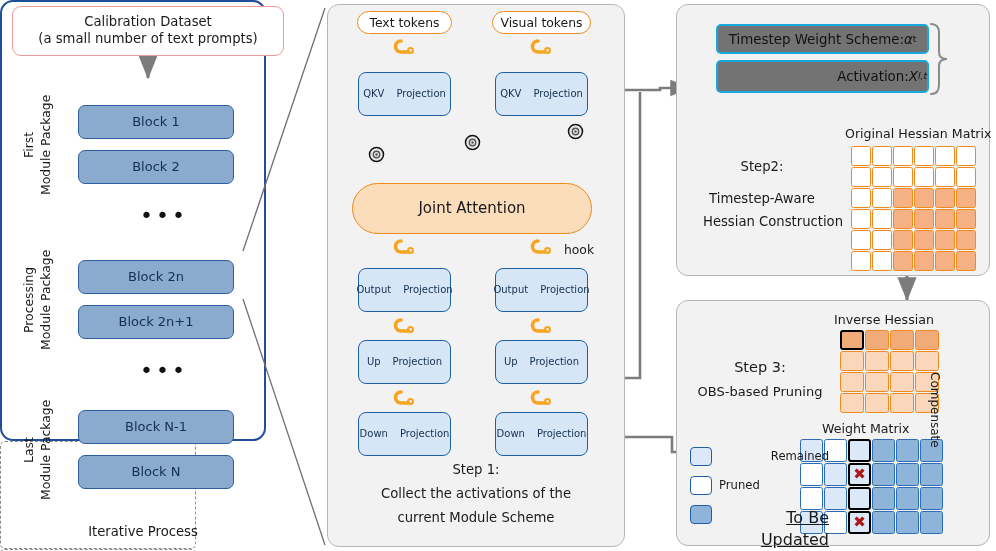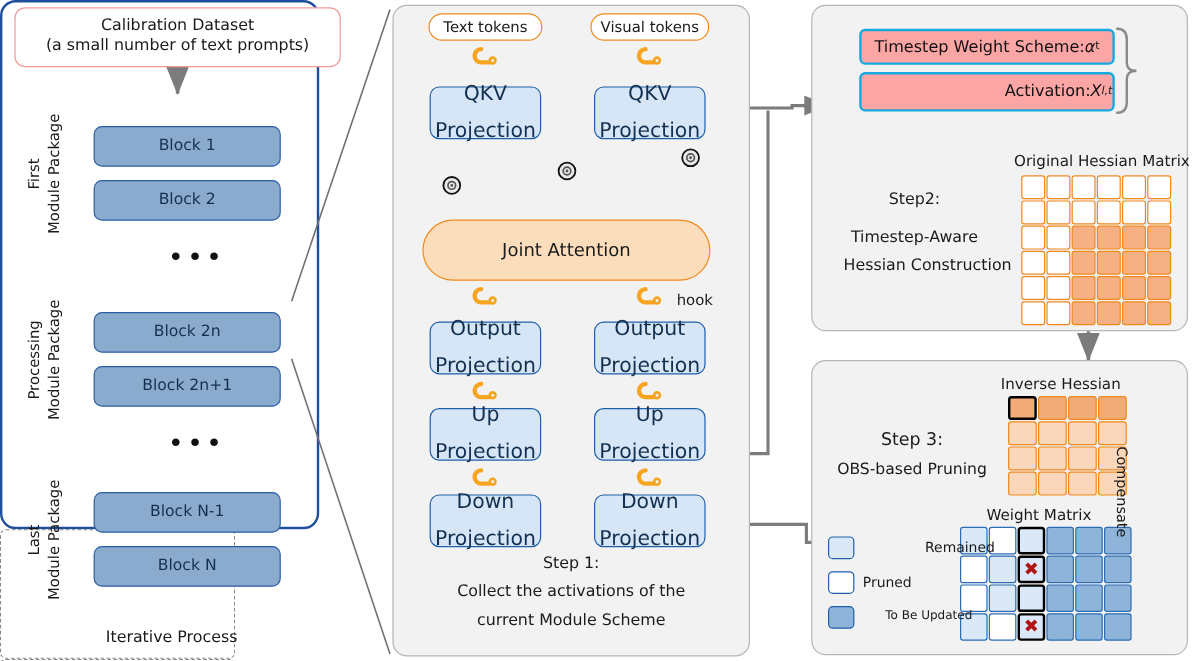--- a/index.html
+++ b/index.html
@@ -57,30 +57,30 @@
   }
 
   
   .pill {
     border:1.8px solid #f08a1e; background:#ffffff; color:#1a1a1a;
     border-radius:13px; font-size:12.4px;
   }
   
   .proj {
     border:1.8px solid #1f5fa8; background:#d6e6f7; color:#14304f;
-    border-radius:8px; font-size:17px; flex-direction:column;gap:12px;
+    border-radius:8px; font-size:10px; flex-direction:row;gap:12px;
   }
   
   .joint {
     border:1.8px solid #f08a1e; background:#fbdcbb; color:#1a1a1a;
     border-radius:30px; font-size:15px;
   }
   
   .cyan {
-    border:2px solid #17a8e0; background:#fca5a5; color:#111;
+    border:2px solid #17a8e0; background:#737373; color:#111;
     border-radius:5px; font-size:13.4px;
   }
 
   .plain { position:absolute; color:#1a1a1a; font-size:13.2px; text-align:center; line-height:1.35; }
 
   
   .sw { position:absolute; width:22px; height:19px; border:1.8px solid #1f5fa8; border-radius:4px; }
   .sw.remained { background:#dbe8f7; }
   .sw.pruned   { background:#ffffff; }
   .sw.update   { background:#8fb4da; }
@@ -457,17 +457,17 @@
       <div class="cell c-bl-d"></div>
     </div>
 
   <div class="sw remained" style="left:690px; top:447px;"></div>
   <div class="plain" style="left:719px; top:449px; width:110px; text-align:right; font-size:11.6px;">Remained</div>
 
   <div class="sw pruned" style="left:690px; top:476px;"></div>
   <div class="plain" style="left:719px; top:478px; width:110px; text-align:left; font-size:11.6px;">Pruned</div>
 
   <div class="sw update" style="left:690px; top:505px;"></div>
-  <div class="plain" style="left:719px; top:507px; width:110px; text-align:center; font-size:10px;">To Be Updated</div>
+  <div class="plain" style="left:719px; top:507px; width:110px; text-align:right; font-size:16px;text-decoration:underline;">To Be Updated</div>
 
   <div class="compensate-label" style="left:928px; top:372px;">Compensate</div>
 
 </div>
 
 </body></html>

